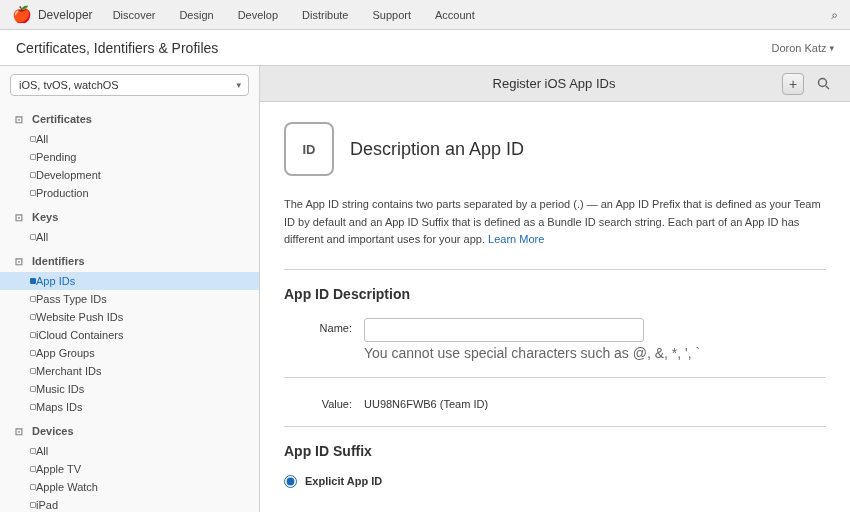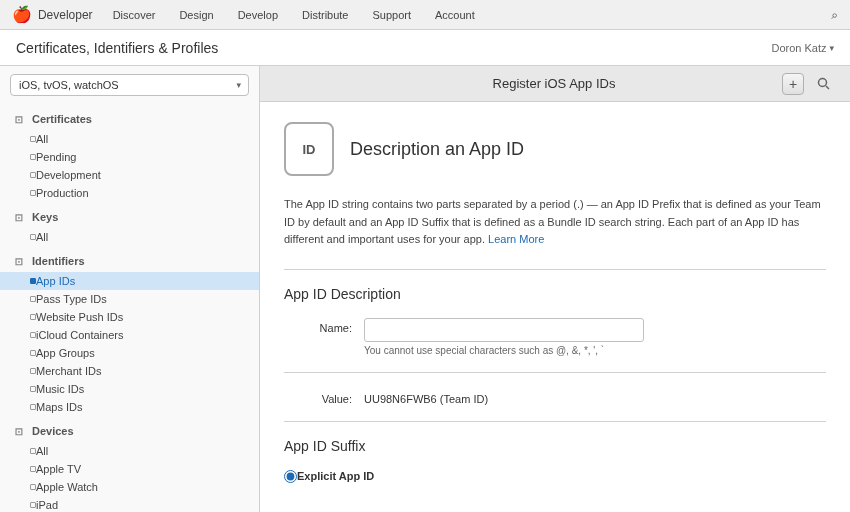--- a/index.html
+++ b/index.html
@@ -260,21 +260,21 @@
     }
 
     .section-divider {
       border: none;
       border-top: 1px solid #d0d0d0;
       margin: 16px 0;
     }
 
     .form-section-title {
       font-size: 14px;
-      font-weight: 400;
+      font-weight: 700;
       color: #333;
       margin-bottom: 16px;
     }
 
     .form-row {
       display: flex;
       align-items: flex-start;
       margin-bottom: 10px;
     }
     .form-label {
@@ -293,34 +293,35 @@
       width: 280px;
       height: 24px;
       border: 1px solid #c0c0c0;
       border-radius: 3px;
       padding: 0 6px;
       font-size: 11px;
       background: #fff;
       outline: none;
     }
     .form-hint {
-      font-size: 10px;
+      font-size: 14px;
       color: #666;
       margin-top: 3px;
     }
 
     .form-value {
       font-size: 11px;
       color: #333;
       padding-top: 4px;
     }
 
     .radio-option {
       display: flex;
       align-items: center;
+      gap: 8px;
       margin-bottom: 6px;
     }
     .radio-option input[type="radio"] {
       accent-color: #1c6ab5;
       width: 13px;
       height: 13px;
       cursor: pointer;
     }
     .radio-option label {
       font-size: 11px;

